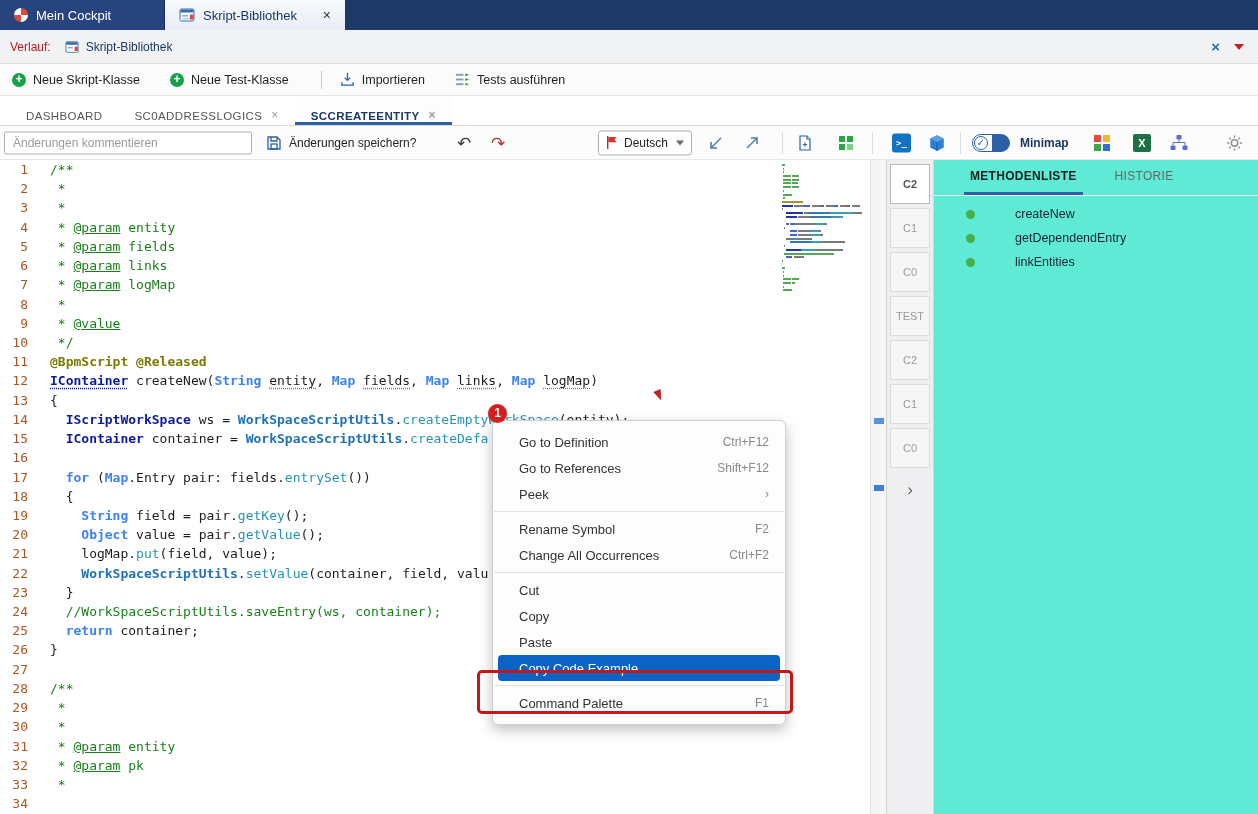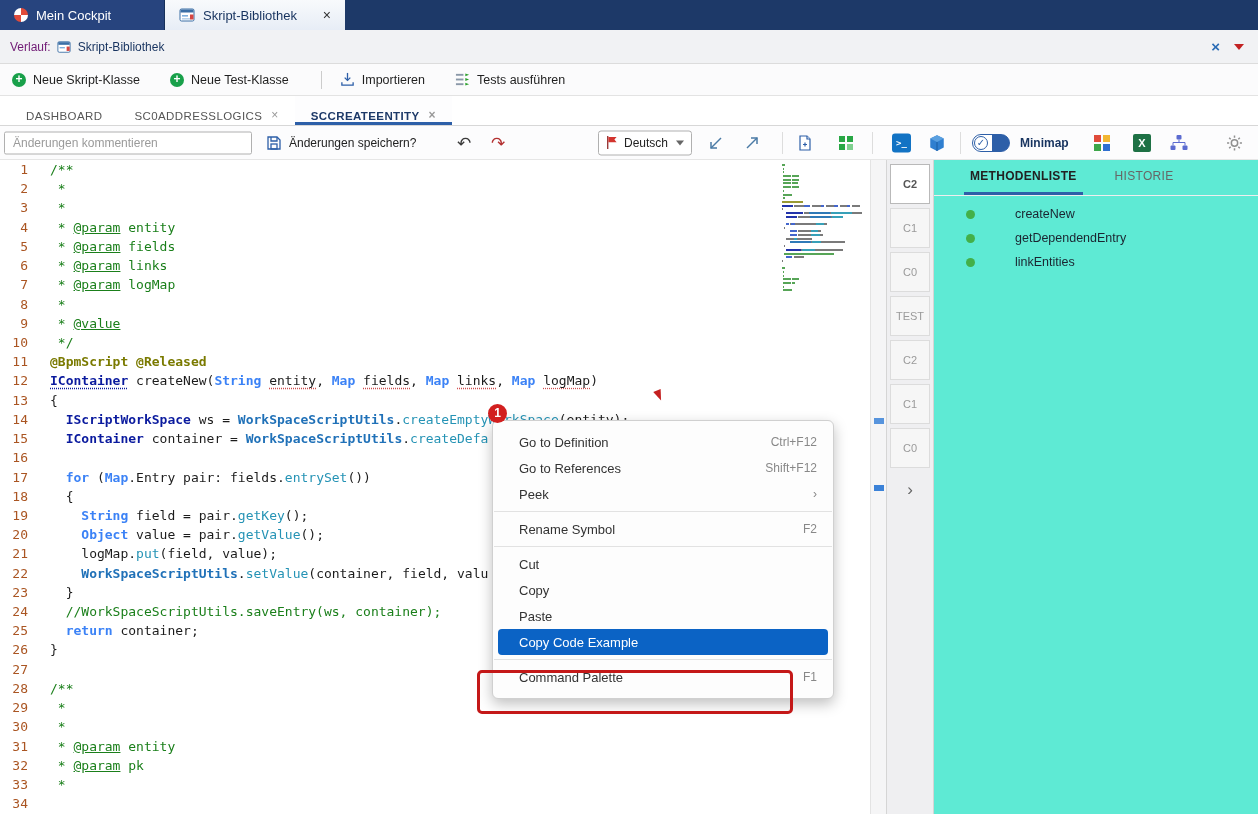--- a/index.html
+++ b/index.html
@@ -8,21 +8,21 @@
 
   
   .topbar { position: absolute; top: 0; left: 0; right: 0; height: 30px; background: #1d3968; display: flex; }
   .win-tab { display: flex; align-items: center; gap: 8px; padding: 0 14px; font-size: 13px; cursor: default; }
   .win-tab.cockpit { width: 165px; background: #27447e; color: #fff; border-right: 1px solid #16305a; }
   .win-tab.library { width: 180px; background: linear-gradient(#f8fafc, #e7edf6); color: #16325e; }
   .wt-close { margin-left: auto; color: #333; font-size: 14px; line-height: 14px; }
 
   
   .historybar { position: absolute; top: 30px; left: 0; right: 0; height: 34px; background: #f1f2f4; border-bottom: 1px solid #dcdcdc; display: flex; align-items: center; padding: 0 10px; }
-  .hb-label { font-size: 12px; color: #701a75; margin-right: 6px; }
+  .hb-label { font-size: 12px; color: #b91c1c; margin-right: 14px; }
   .hb-link { font-size: 12px; color: #17335f; margin-left: 7px; }
   .hb-close { margin-left: auto; color: #2b6cb5; font-size: 15px; font-weight: bold; margin-right: 14px; }
   .hb-caret { width: 0; height: 0; border-left: 5px solid transparent; border-right: 5px solid transparent; border-top: 6px solid #c22222; margin-right: 4px; }
 
   
   .actionbar { position: absolute; top: 64px; left: 0; right: 0; height: 32px; background: #fbfbfc; border-bottom: 1px solid #e3e3e3; display: flex; align-items: center; padding-left: 12px; }
   .act-btn { display: flex; align-items: center; gap: 7px; font-size: 12.5px; color: #1f1f1f; margin-right: 30px; cursor: default; }
   .plus-circle { width: 14px; height: 14px; border-radius: 50%; background: #18a04a; color: #fff; font-size: 12px; line-height: 13px; text-align: center; font-weight: bold; }
   .act-sep { width: 1px; height: 18px; background: #ccc; margin: 0 18px 0 2px; }
 
@@ -97,21 +97,21 @@
   .rightpanel { position: absolute; left: 934px; top: 160px; right: 0; bottom: 0; background: #5eead4; }
   .rp-tabs { display: flex; gap: 26px; padding-left: 30px; height: 36px; align-items: stretch; border-bottom: 1px solid #eee; }
   .rp-tab { display: flex; align-items: center; padding: 0 6px; font-size: 12px; letter-spacing: .3px; color: #666; border-bottom: 3px solid transparent; }
   .rp-tab.active { color: #222; font-weight: bold; border-bottom-color: #2d5fa8; }
   .rp-list { margin-top: 6px; }
   .rp-row { display: flex; align-items: center; height: 24px; }
   .rp-dot { width: 9px; height: 9px; border-radius: 50%; background: #43b049; margin-left: 32px; }
   .rp-name { margin-left: 40px; font-size: 12.5px; color: #1b2430; }
 
   
-  .contextmenu { position: absolute; left: 492px; top: 420px; width: 342px; background: #fdfdfd; border: 1px solid #d0d0d0; border-radius: 6px; box-shadow: 0 5px 14px rgba(0,0,0,.25); padding: 8px 0; z-index: 50; font-size: 13px; }
+  .contextmenu { position: absolute; left: 492px; top: 420px; width: 294px; background: #fdfdfd; border: 1px solid #d0d0d0; border-radius: 6px; box-shadow: 0 5px 14px rgba(0,0,0,.25); padding: 8px 0; z-index: 50; font-size: 13px; }
   .menu-item { height: 26px; display: flex; align-items: center; padding: 0 16px 0 26px; color: #333; cursor: default; }
   .menu-item .mi-key { margin-left: auto; font-size: 12px; color: #888; }
   .menu-item.selected { margin: 0 5px; padding: 0 11px 0 21px; border-radius: 4px; background: #0b63c5; color: #fff; }
   .menu-item.selected .mi-key { color: #fff; }
   .menu-sep { height: 1px; background: #e2e2e2; margin: 4px 1px; }
 
   
   .ann-circle { position: absolute; left: 488px; top: 404px; width: 19px; height: 19px; border-radius: 50%; background: #d21f1f; color: #fff; font-size: 12px; font-weight: bold; text-align: center; line-height: 19px; z-index: 55; }
   .ann-cursor { position: absolute; left: 655px; top: 390px; width: 0; height: 0; border-left: 4px solid transparent; border-right: 4px solid transparent; border-top: 11px solid #c42020; transform: rotate(-22deg); z-index: 40; }
   .ann-rect { position: absolute; left: 477px; top: 670px; width: 316px; height: 44px; border: 3px solid #c41818; border-radius: 5px; z-index: 60; }
@@ -469,20 +469,24 @@
       </div>
       <div class="menu-item">
         <span class="mi-label">Peek</span>
         <span class="mi-key">›</span>
       </div>
       <div class="menu-sep"></div>
       <div class="menu-item">
         <span class="mi-label">Rename Symbol</span>
         <span class="mi-key">F2</span>
       </div>
+      <div class="menu-item">
+        <span class="mi-label">Change All Occurrences</span>
+        <span class="mi-key">Ctrl+F2</span>
+      </div>
       <div class="menu-sep"></div>
       <div class="menu-item">
         <span class="mi-label">Cut</span>
         <span class="mi-key"></span>
       </div>
       <div class="menu-item">
         <span class="mi-label">Copy</span>
         <span class="mi-key"></span>
       </div>
       <div class="menu-item">

